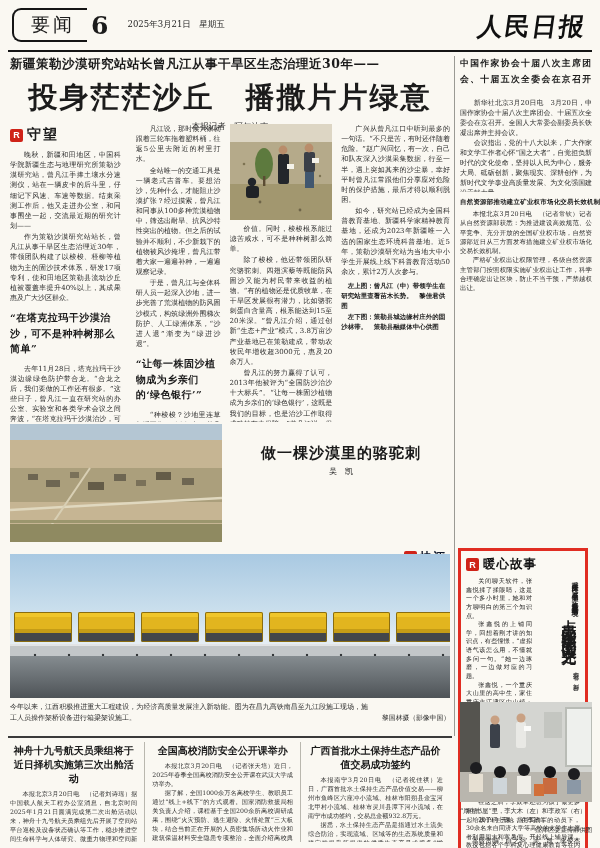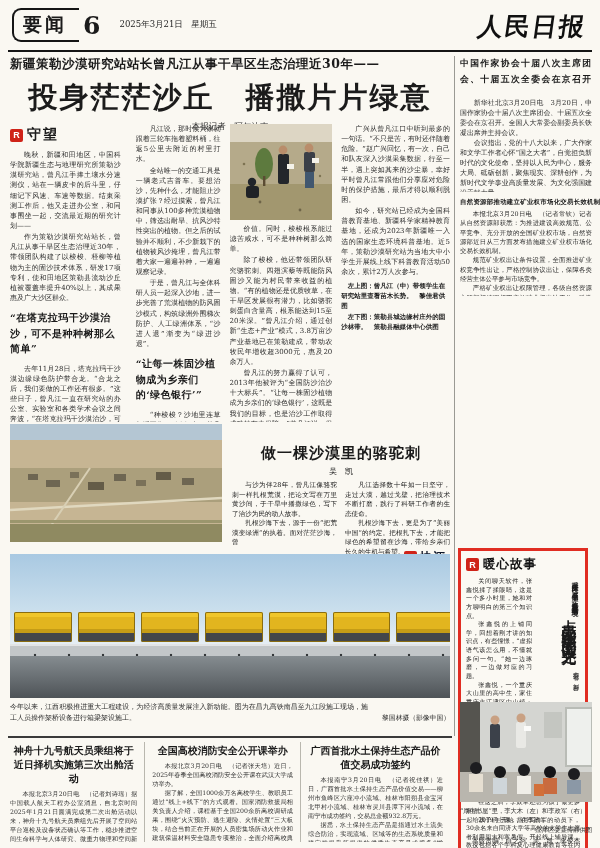--- a/index.html
+++ b/index.html
@@ -1,21 +1,21 @@
 <!DOCTYPE html>
 <html><head>
 <meta charset="utf-8">
 <style>
   html,body{margin:0;padding:0;}
   body{background:#e8e6e0;font-family:"DejaVu Serif","Liberation Serif",serif;color:#1b1b1b;}
   .page{position:relative;width:600px;height:848px;margin:0 auto;background:#faf8f2;overflow:hidden;}
 
   
   .hdr{position:absolute;left:12px;top:8px;right:12px;height:40px;}
-  .section-box{display:inline-block;vertical-align:middle;border:2.5px solid #151515;border-right:none;border-radius:9px 0 0 9px;padding:2px 12px 2px 9px;font-size:19px;font-weight:bold;letter-spacing:3px;}
+  .section-box{display:inline-block;vertical-align:middle;border:2.5px solid #151515;border-right:none;border-radius:9px 0 0 9px;padding:2px 12px 2px 17px;font-size:19px;font-weight:normal;letter-spacing:3px;}
   .pagenum{display:inline-block;vertical-align:middle;font-size:25px;font-weight:bold;margin-left:4px;}
   .hdr-date{display:inline-block;vertical-align:middle;font-size:8.5px;margin-left:14px;color:#222;}
   .masthead{position:absolute;right:2px;top:2px;font-size:25px;font-weight:bold;transform:skewX(-8deg);letter-spacing:2px;color:#101010;}
   .hdr-rule{position:absolute;left:8px;right:8px;top:50px;height:2px;background:#151515;}
 
   
   .vdivider{position:absolute;left:454px;top:56px;width:1px;height:680px;background:#9a9a94;}
   .bottom-rule{position:absolute;left:8px;top:736px;width:444px;height:1.5px;background:#3a3a3a;}
 
   
@@ -203,30 +203,20 @@
         <rect x="172" y="54" width="12" height="7" fill="#6e6652"></rect>
       <path d="M0 86 L212 74" stroke="#e0d8bf" stroke-width="2.5" fill="none"></path>
       <path d="M30 118 L80 44" stroke="#d8cfb4" stroke-width="2" fill="none"></path>
       <rect x="0" y="100" width="212" height="18" fill="#8f8a61"></rect>
       <rect x="0" y="96" width="212" height="3" fill="#9b966d"></rect>
     </svg>
 
     <div class="comment">
       <div class="comment-h">做一棵沙漠里的骆驼刺</div>
       <div class="comment-author">吴　凯</div>
-      <div class="comment-cols">
-        <div class="ct">
-            <p>与沙为伴28年，曾凡江像骆驼刺一样扎根荒漠，把论文写在万里黄沙间，于干旱中播撒绿色，写下了治沙为民的动人故事。</p>
-            <p>扎根沙海下去，源于一份“把荒漠变绿洲”的执着。面对茫茫沙海，曾</p>
-          </div>
-        <div class="ct">
-            <p>凡江选择数十年如一日坚守，走过大漠，越过戈壁，把治理技术不断打磨，践行了科研工作者的生态使命。</p>
-            <p>扎根沙海下去，更是为了“美丽中国”的约定。把根扎下去，才能把绿色的希望留在沙海，带给乡亲们长久的生机与希望。</p>
-          </div>
-      </div>
       <div class="kuaiping">
         <span class="ricon">R</span>
         <span class="lbl">快评</span>
       </div>
     </div>
 
     <div class="railphoto">
       <div class="machines">
         <div class="machine"></div>
         <div class="machine"></div>
@@ -271,21 +261,20 @@
   <div class="right">
     <div class="r1-h">中国作家协会十届八次主席团会、十届五次全委会在京召开</div>
     <div class="r-body r1-body">
         <p>新华社北京3月20日电　3月20日，中国作家协会十届八次主席团会、十届五次全委会在京召开。全国人大常委会副委员长铁凝出席并主持会议。</p>
         <p>会议指出，党的十八大以来，广大作家和文学工作者心怀“国之大者”，自觉担负新时代的文化使命，坚持以人民为中心，服务大局、砥砺创新，聚焦现实、深耕创作，为新时代文学事业高质量发展、为文化强国建设贡献力量。</p>
       </div>
 
     <div class="r2-h">自然资源部推动建立矿业权市场化交易长效机制</div>
     <div class="r-body r2-body">
         <p>本报北京3月20日电　（记者常钦）记者从自然资源部获悉：为推进建设高效规范、公平竞争、充分开放的全国矿业权市场，自然资源部近日从三方面发布措施建立矿业权市场化交易长效机制。</p>
-        <p>规范矿业权出让条件设置，全面推进矿业权竞争性出让，严格控制协议出让，保障各类经营主体公平参与市场竞争。</p>
         <p>严格矿业权出让权限管理，各级自然资源主管部门按照权限实施矿业权出让工作，科学合理确定出让区块，防止不当干预，严禁越权出让。</p>
       </div>
 
     <div class="rc-wrap">
 
       <div class="warmbox">
         <div class="warm-hd">
           <span class="ricon">R</span>
           <span class="lbl">暖心故事</span>
         </div>

